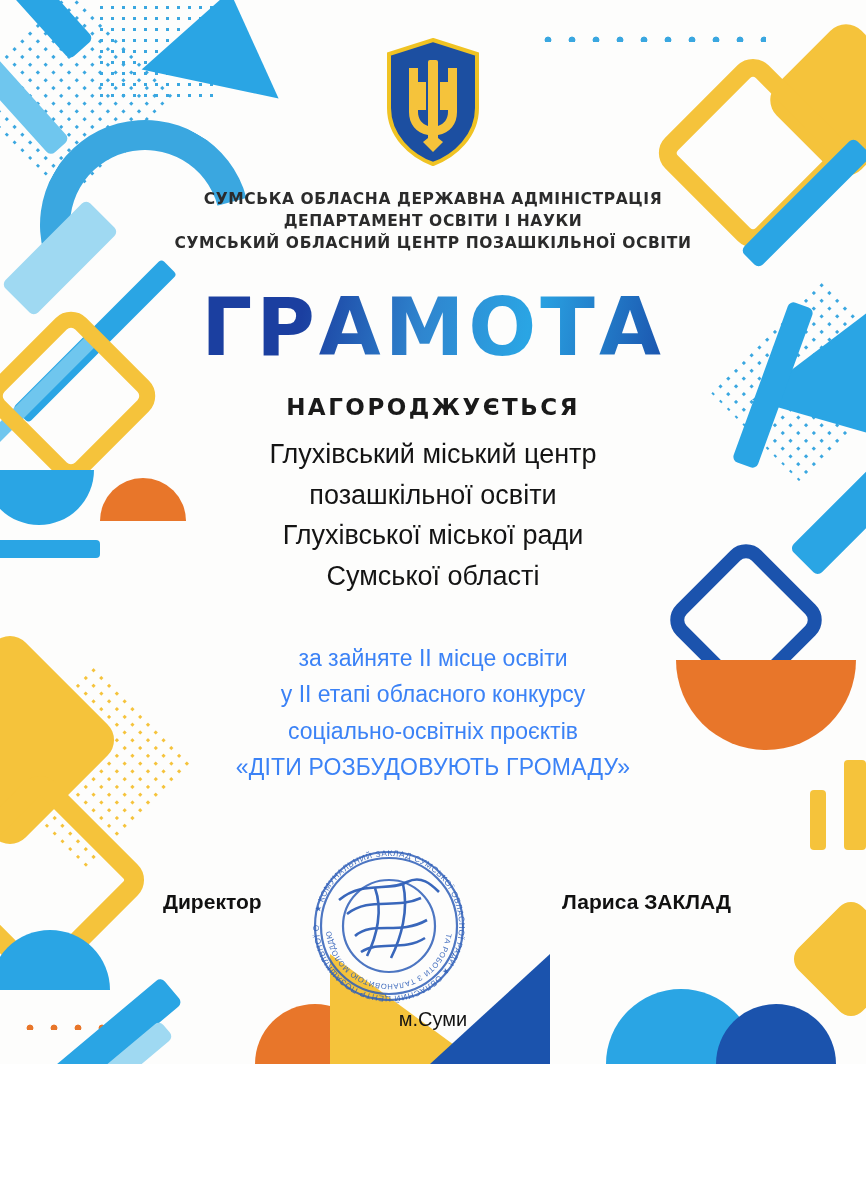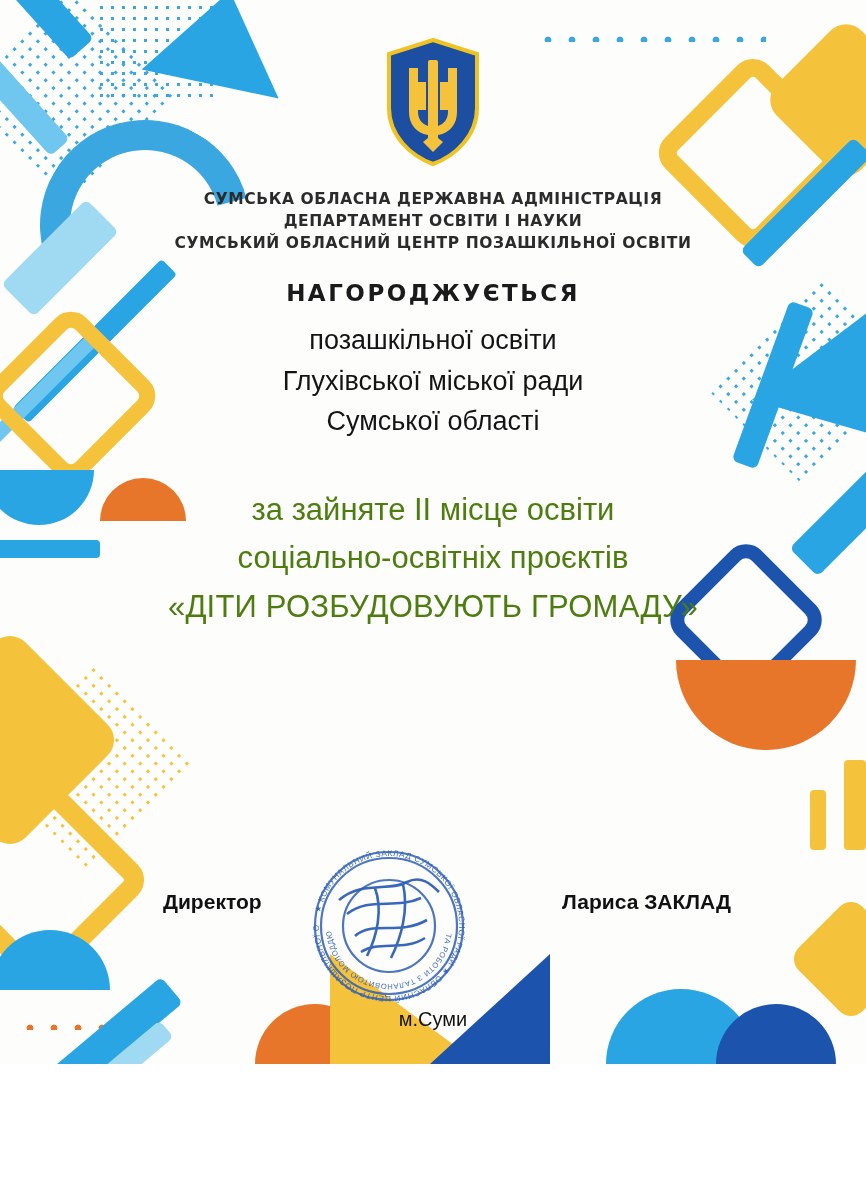--- a/index.html
+++ b/index.html
@@ -103,22 +103,22 @@
     margin-top: 14px;
     text-align: center;
     font-size: 27px;
     color: #141414;
     line-height: 1.50;
     font-family: "Liberation Sans", sans-serif;
   }
   .reason {
     margin-top: 44px;
     text-align: center;
-    font-size: 31px;
-    color: #4d7c0f;
+    font-size: 23px;
+    color: #3b82f6;
     line-height: 1.58;
     font-family: "Liberation Sans", sans-serif;
   }
   .reason .quoted { letter-spacing: 0.2px; text-align: right; }
 
   .signature-row {
     position: absolute;
     left: 0; right: 0;
     top: 890px;
     display: flex;
@@ -221,31 +221,34 @@
         </g>
       </svg>
     </div>
 
     <div class="org">
       <div>Сумська обласна державна адміністрація</div>
       <div>Департамент освіти і науки</div>
       <div>Сумський обласний центр позашкільної освіти</div>
     </div>
 
+    <div class="title">ГРАМОТА</div>
 
     <div class="awarded">НАГОРОДЖУЄТЬСЯ</div>
 
     <div class="recipient">
+      <div>Глухівський міський центр</div>
       <div>позашкільної освіти</div>
       <div>Глухівської міської ради</div>
       <div>Сумської області</div>
     </div>
 
     <div class="reason">
       <div>за зайняте II місце освіти</div>
+      <div>у II етапі обласного конкурсу</div>
       <div>соціально-освітніх проєктів</div>
       <div class="quoted">«ДІТИ РОЗБУДОВУЮТЬ ГРОМАДУ»</div>
     </div>
   </div>
 
   <div class="signature-row">
     <div class="sig-role">Директор</div>
     <div class="sig-name">Лариса ЗАКЛАД</div>
   </div>
 

